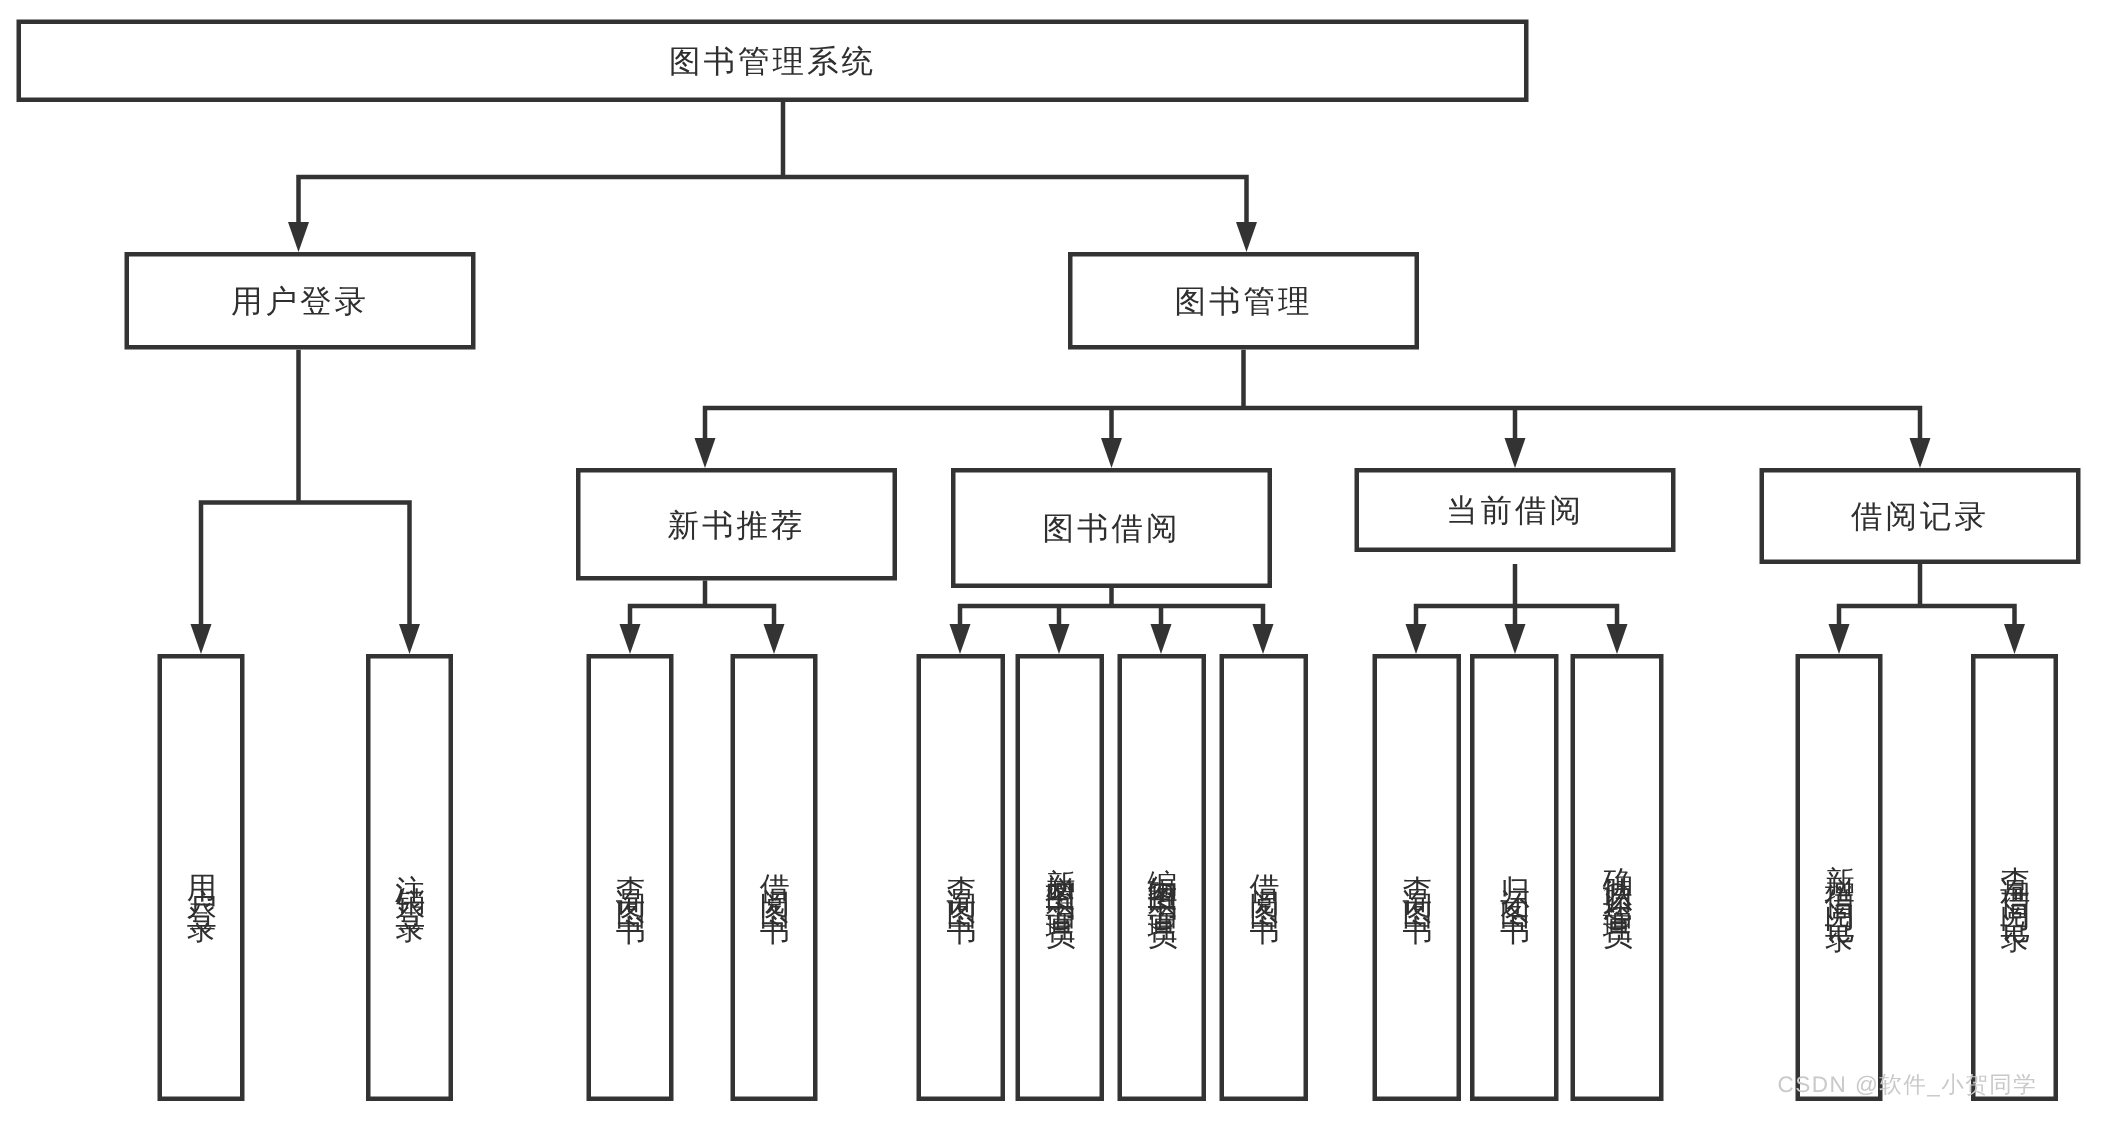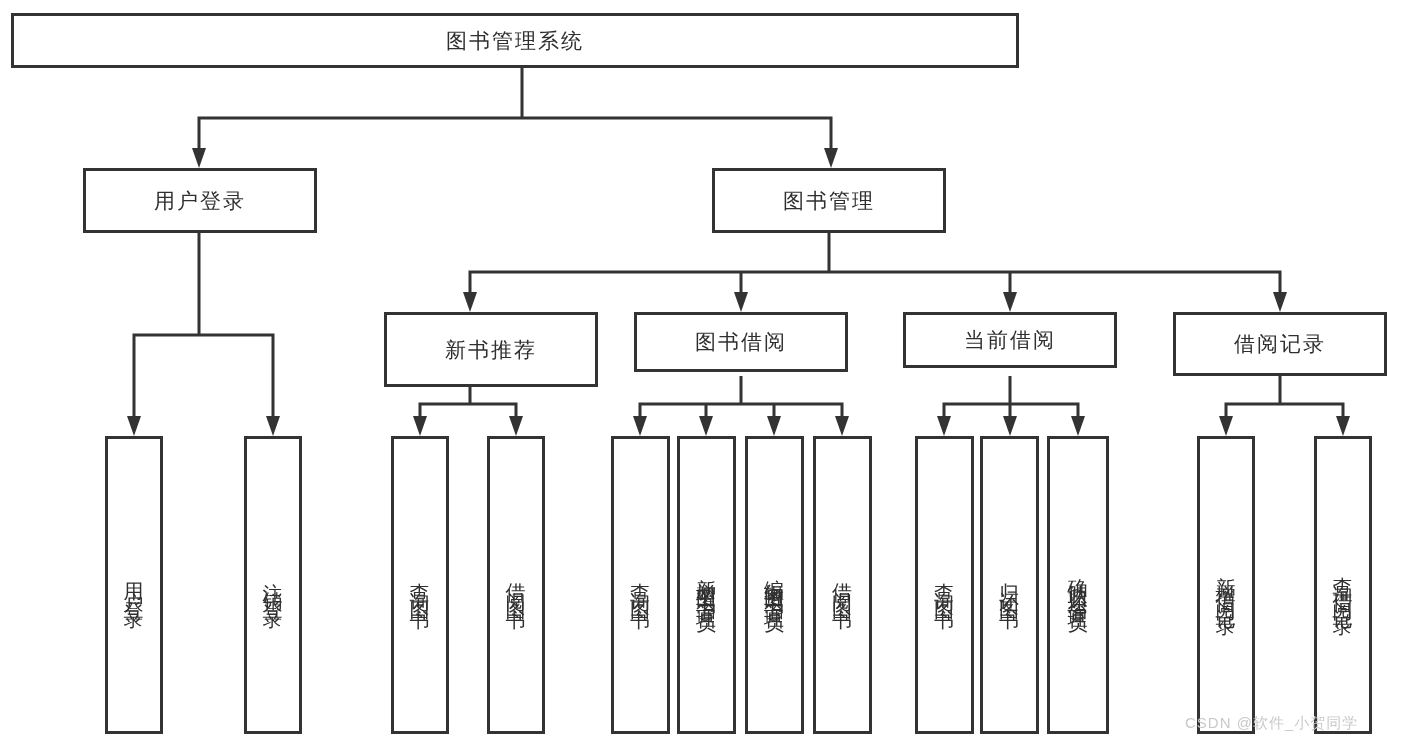--- a/index.html
+++ b/index.html
@@ -32,21 +32,21 @@
     line-height:1;
     white-space:nowrap;
   }
   .vtext.tight{letter-spacing:5px;}
   .vtext.mid{letter-spacing:8px;}
   
   #n-root{left:11px;top:13px;width:1008px;height:55px;}
   #n-user-login{left:83px;top:168px;width:234px;height:65px;}
   #n-book-mgmt{left:712px;top:168px;width:234px;height:65px;text-align:center;}
   #n-rec{left:363px;top:312px;width:214px;height:75px;margin-left:21px;}
-  #n-borrow{left:634px;top:312px;width:214px;height:60px;}
+  #n-borrow{left:634px;top:312px;width:214px;height:80px;}
   #n-current{left:903px;top:312px;width:214px;height:56px;}
   #n-records{left:1173px;top:312px;width:214px;height:64px;}
   #lf-1{left:105px;width:58px;}
   #lf-2{left:244px;width:58px;}
   #lf-3{left:391px;width:58px;}
   #lf-4{left:487px;width:58px;}
   #lf-5{left:611px;width:59px;}
   #lf-6{left:677px;width:59px;}
   #lf-7{left:745px;width:59px;}
   #lf-8{left:813px;width:59px;}

